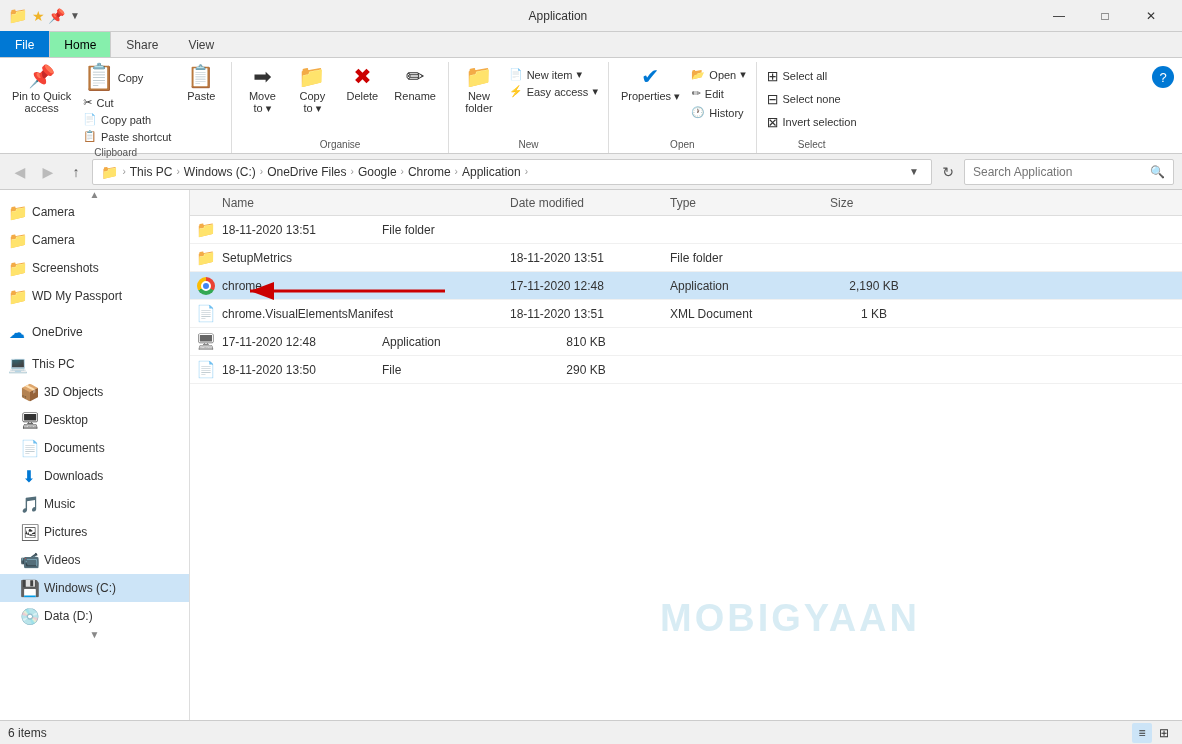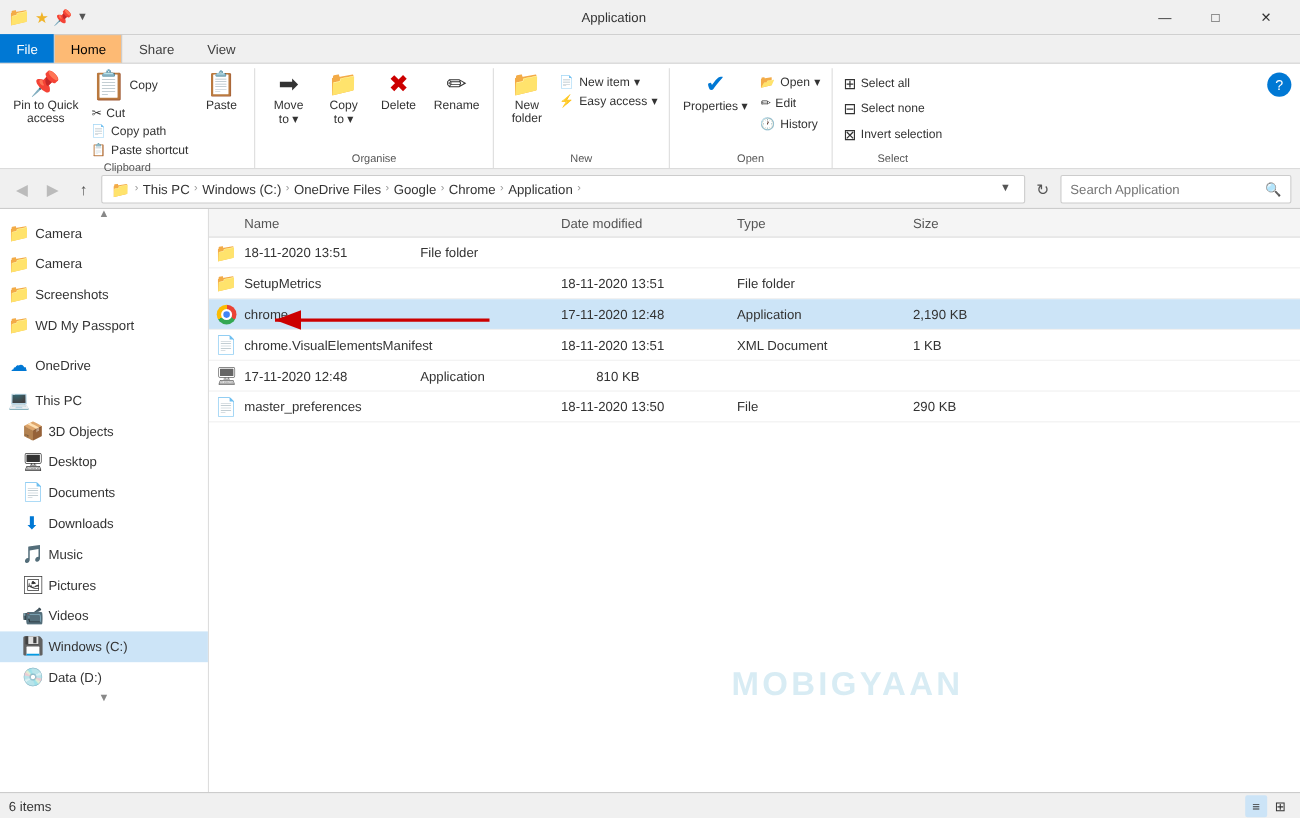--- a/index.html
+++ b/index.html
@@ -24,21 +24,21 @@
       display: flex; align-items: flex-end; height: 26px;
       background: #f0f0f0; border-bottom: 1px solid #ccc;
       padding-left: 0;
     }
     .ribbon-tab {
       padding: 4px 14px; cursor: pointer; font-size: 12px; color: #404040;
       border: 1px solid transparent; border-bottom: none; height: 26px;
       display: flex; align-items: center;
     }
     .ribbon-tab.active {
-      background: #fdba74; border-color: #ccc; border-bottom-color: #fff;
+      background: #86efac; border-color: #ccc; border-bottom-color: #fff;
       color: #000; font-weight: 400;
     }
     .ribbon-tab.file-tab {
       background: #0078d4; color: #fff; font-weight: 400;
       border-color: transparent; height: 26px;
     }
 
     
     .ribbon {
       background: #fff; border-bottom: 1px solid #ccc;
@@ -125,26 +125,26 @@
     .col-size { width: 100px; cursor: pointer; }
     .file-row {
       display: flex; align-items: center; height: 28px;
       font-size: 12px; color: #333; border-bottom: 1px solid #f0f0f0;
     }
     .file-row.highlighted { background: #cce4f7; }
     .file-icon { width: 32px; display: flex; align-items: center; justify-content: center; font-size: 16px; }
     .file-name-cell { width: 288px; overflow: hidden; text-overflow: ellipsis; white-space: nowrap; }
     .file-date { width: 160px; color: #333; }
     .file-type { width: 160px; color: #333; }
-    .file-size { width: 100px; color: #333; text-align: left; padding-right: 12px; }
+    .file-size { width: 100px; color: #333; text-align: center; padding-right: 12px; }
 
     
     .watermark {
       position: absolute; bottom: 80px; left: 50%; transform: translateX(-10%);
-      font-size: 30px; font-weight: bold; color: rgba(100, 180, 210, 0.25);
+      font-size: 38px; font-weight: bold; color: rgba(100, 180, 210, 0.25);
       letter-spacing: 3px; pointer-events: none; user-select: none;
       font-family: Arial, sans-serif;
     }
 
     
     .red-arrow {
       position: absolute; top: 136px; left: 200px;
       width: 260px; height: 30px; pointer-events: none;
     }
 
@@ -485,21 +485,20 @@
 
     <div class="file-row">
       <div class="file-icon" style="color:#666;">🖥</div>
       <div class="file-date">17-11-2020 12:48</div>
       <div class="file-type">Application</div>
       <div class="file-size">810 KB</div>
     </div>
 
     <div class="file-row">
       <div class="file-icon">📄</div>
-      <div class="file-name-cell">master_preferences</div>
       <div class="file-date">18-11-2020 13:50</div>
       <div class="file-type">File</div>
       <div class="file-size">290 KB</div>
     </div>
 
     <div class="watermark">MOBIGYAAN</div>
   </div>
 </div>
 
 <div class="status-bar">

